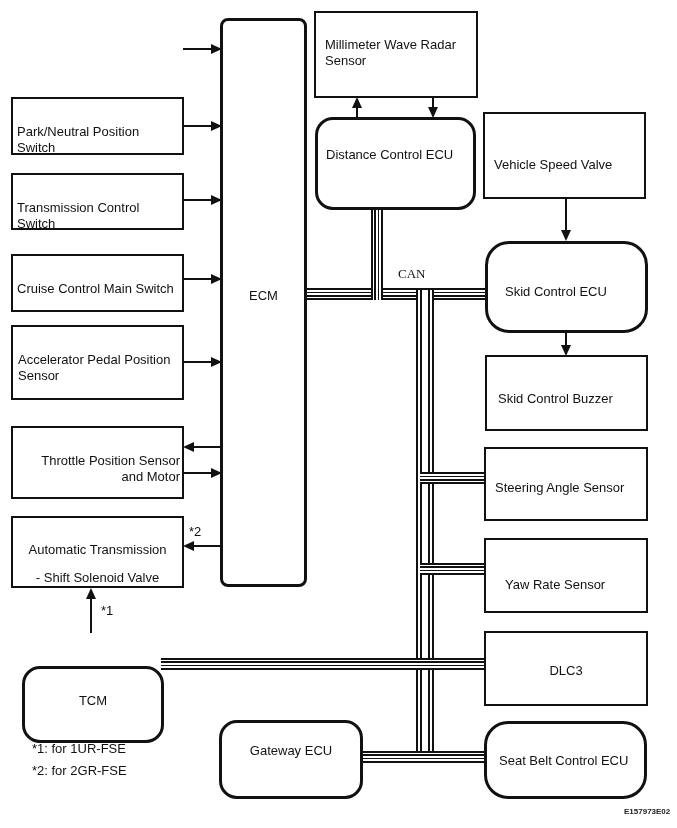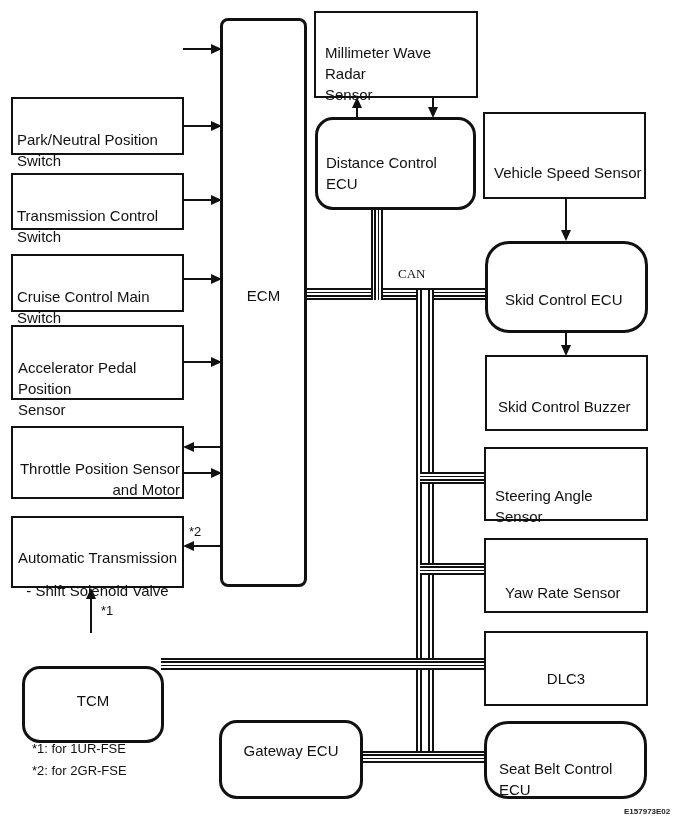--- a/index.html
+++ b/index.html
@@ -3,21 +3,21 @@
 <meta charset="utf-8">
 <style>
   html,body{margin:0;padding:0;background:#fff;}
   #canvas{
     position:relative;width:677px;height:828px;background:#ffffff;
     font-family:"Liberation Sans","DejaVu Sans",sans-serif;
     color:#111;overflow:hidden;
   }
   .box{
     position:absolute;box-sizing:border-box;border:2px solid #111;background:#fff;
-    font-size:15px;line-height:21px;white-space:pre-line;
+    font-size:13px;line-height:16px;white-space:pre-line;
   }
   .rbox{border-width:3px;border-radius:18px;}
   .r24{border-radius:24px;}
   .r28{border-radius:8px;}
   .flexc{display:flex;align-items:center;justify-content:center;text-align:center;}
   .t{position:absolute;font-size:13px;line-height:15px;white-space:nowrap;}
   
   .arrow{position:absolute;}
   .shaft-h{position:absolute;top:4px;height:2px;background:#111;}
   .shaft-v{position:absolute;left:4px;width:2px;background:#111;}
@@ -132,21 +132,21 @@
   </div>
 
   <div class="box" style="left:314px;top:11px;width:164px;height:87px;padding:8px 4px 0 9px;">
     <span>Millimeter Wave Radar
 Sensor</span>
   </div>
   <div class="box rbox" style="left:315px;top:117px;width:161px;height:93px;padding:11px 4px 0 8px;">
     <span>Distance Control ECU</span>
   </div>
   <div class="box" style="left:483px;top:112px;width:163px;height:87px;padding:27px 2px 0 9px;">
-    <span>Vehicle Speed Sensor</span>
+    <span>Vehicle Speed Valve</span>
   </div>
 
   <div class="box rbox r24" style="left:485px;top:241px;width:163px;height:92px;padding:24px 2px 0 17px;">
     <span>Skid Control ECU</span>
   </div>
   <div class="box" style="left:485px;top:355px;width:163px;height:76px;padding:18px 2px 0 11px;">
     <span>Skid Control Buzzer</span>
   </div>
   <div class="box" style="left:484px;top:447px;width:164px;height:74px;padding:15px 2px 0 9px;">
     <span>Steering Angle Sensor</span>

